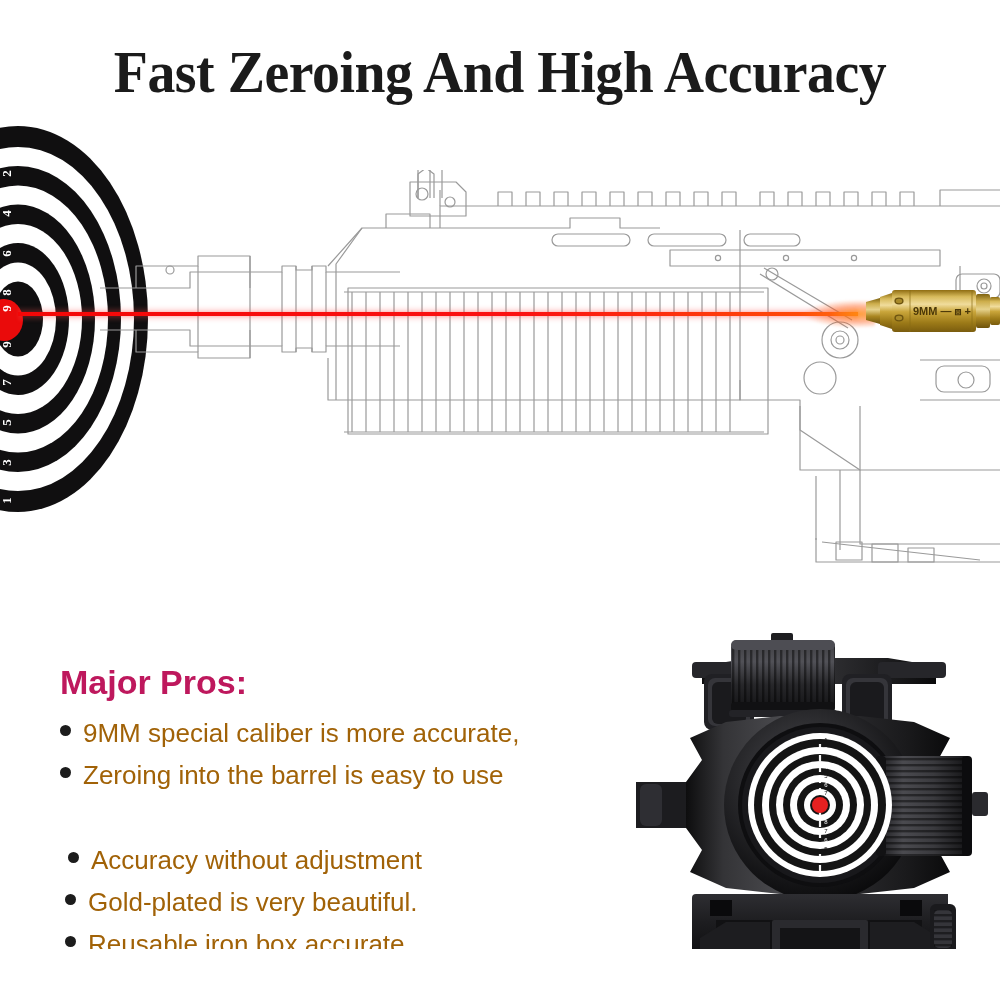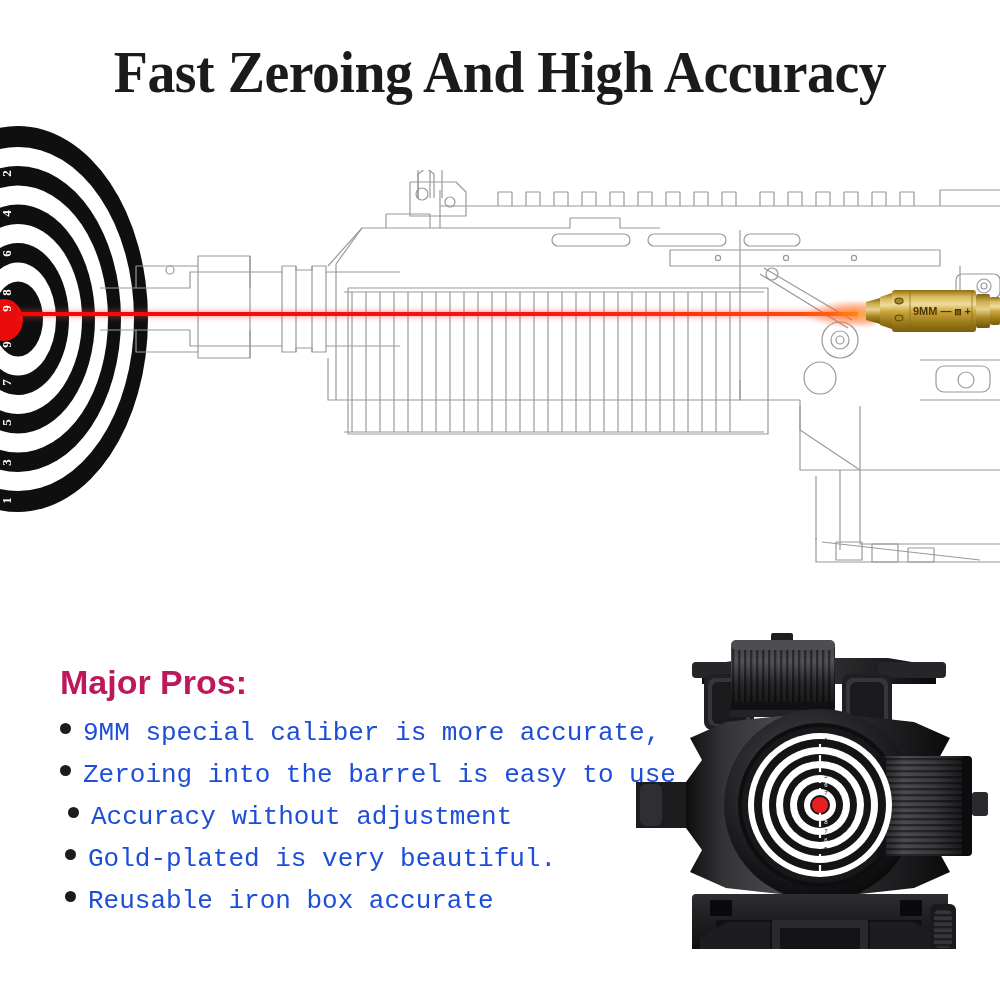--- a/index.html
+++ b/index.html
@@ -148,37 +148,37 @@
     font-family: "Liberation Sans", sans-serif;
     font-weight: bold;
     font-size: 34px;
     line-height: 40px;
     color: #be185d;
     margin-bottom: 10px;
   }
   .pro-item {
     display: flex;
     align-items: baseline;
-    font-family: Liberation Mono, monospace;
+    font-family: Liberation Sans, sans-serif;
     font-size: 26px;
     line-height: 42px;
-    color: #1d4ed8;
+    color: #a16207;
     white-space: nowrap;
   }
   .pro-bullet {
     flex: 0 0 auto;
     width: 11px;
     height: 11px;
     border-radius: 50%;
     background: #1c1c1c;
     margin-right: 12px;
     position: relative;
     top: -6px;
   }
-  .pro-item.indent { padding-left: 8px; }
+  .pro-item.indent { padding-left: 8px; margin-top: 43px; }
   .pro-item.indent2 { padding-left: 5px; }
 
   
   #sight {
     position: absolute;
     left: 630px;
     top: 632px;
     width: 380px;
     height: 372px;
   }

